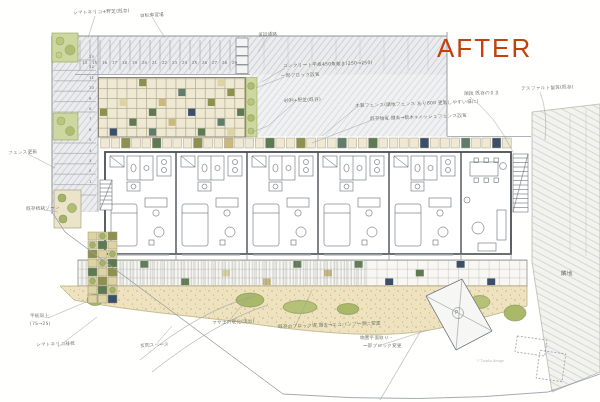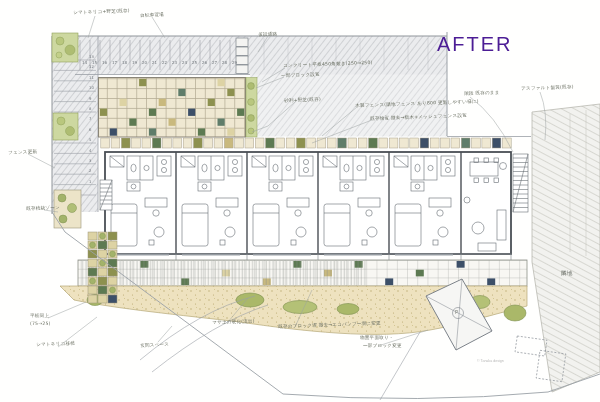--- a/index.html
+++ b/index.html
@@ -2,22 +2,22 @@
 <html><head>
 <meta charset="utf-8">
 <style>
   html,body{margin:0;padding:0;background:#ffffff;}
   #stage{position:relative;width:600px;height:402px;background:#fffffe;overflow:hidden;
          font-family:"Liberation Sans",sans-serif;}
   #plan{position:absolute;left:0;top:0;}
   .ann{position:absolute;font:4.6px "DejaVu Sans",sans-serif;color:#6a6f62;
        white-space:nowrap;transform-origin:left top;letter-spacing:.2px;}
   .ann.big{font-size:5.6px;color:#5d625a;}
-  #title{position:absolute;left:437px;top:33px;font-size:20px;font-weight:500;
-         color:#4c1d95;letter-spacing:2px;font-family:"Liberation Sans",sans-serif;}
+  #title{position:absolute;left:437px;top:33px;font-size:26px;font-weight:500;
+         color:#c2410c;letter-spacing:2px;font-family:"Liberation Sans",sans-serif;}
   #copyright{position:absolute;left:477px;top:359px;font-size:3.6px;color:#b9b9b9;}
   #pad-label{position:absolute;left:455px;top:310px;font-size:4.5px;color:#777c74;}
 </style>
 </head>
 <body>
 
 <div id="stage">
 
 <svg id="plan" width="600" height="402" viewBox="0 0 600 402">
   <defs>

